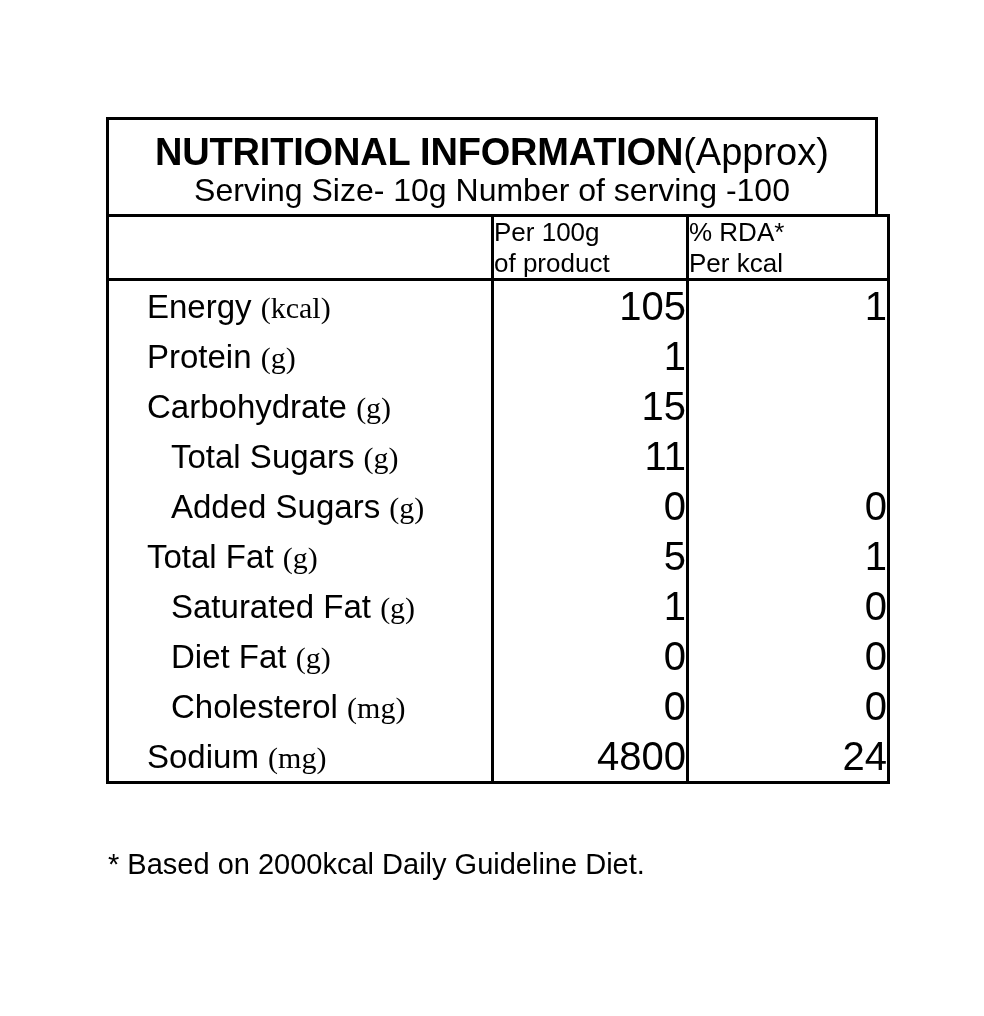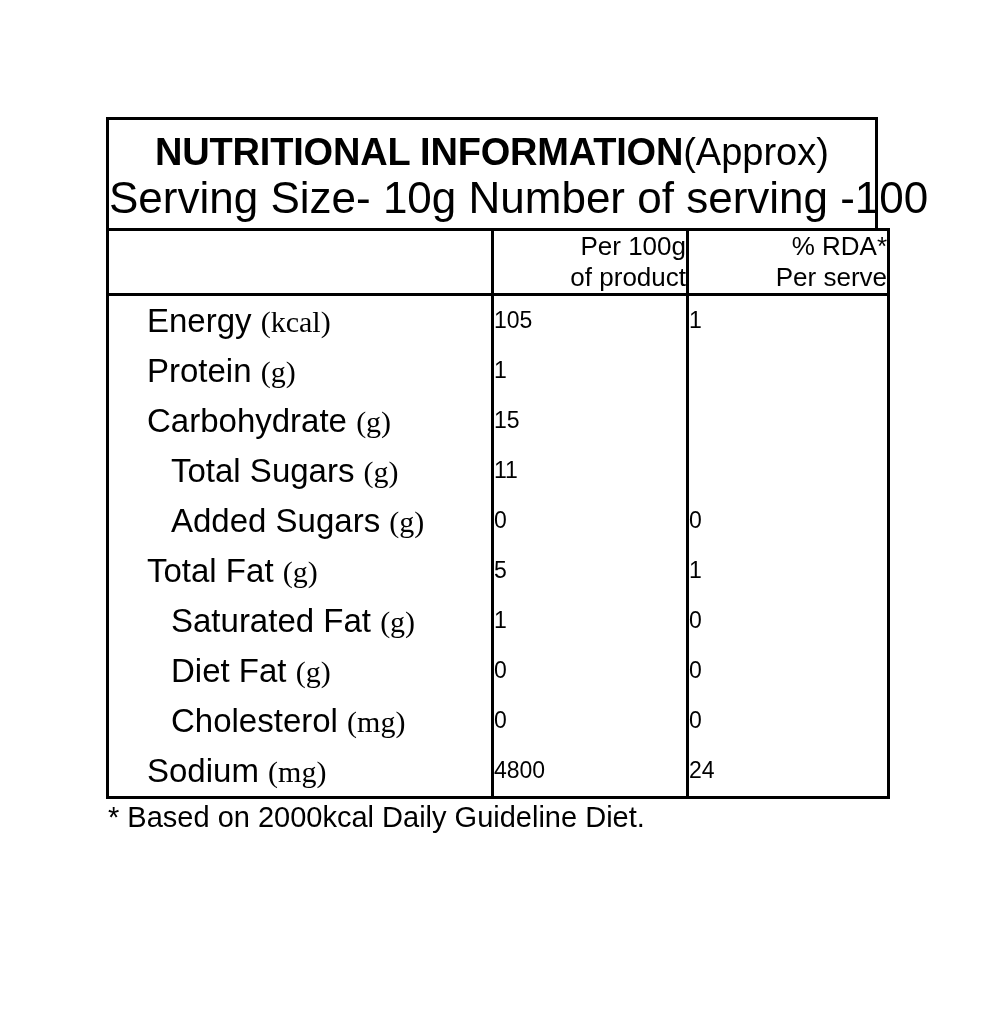--- a/index.html
+++ b/index.html
@@ -39,21 +39,21 @@
   .title-main {
     font-size: 38px;
     font-weight: bold;
     letter-spacing: -0.2px;
   }
   .title-approx {
     font-size: 38px;
     font-weight: normal;
   }
   .serving-line {
-    font-size: 44px;
+    font-size: 32px;
     font-weight: normal;
     line-height: 1.18;
     white-space: nowrap;
     padding-bottom: 2px;
   }
 
   
   table.nutri {
     border-collapse: collapse;
     width: 772px;
@@ -70,21 +70,21 @@
   .col-per  { width: 192px; }
   .col-rda  { width: 198px; }
 
   .outer-l { border-left: 3px solid #000; }
   .outer-r { border-right: 3px solid #000; }
   .sep     { border-left: 3px solid #000; }
 
   .head-row td {
     border-top: 3px solid #000;
     border-bottom: 3px solid #000;
-    text-align: right;
+    text-align: left;
     font-size: 26px;
     font-weight: normal;
     line-height: 1.18;
     padding: 6px 0 7px 0;
   }
   .head-row td.col-name { border-top: 3px solid #000; }
 
   .data-row td {
     font-size: 33px;
     line-height: 1.0;
@@ -93,38 +93,38 @@
   .data-row td.col-name {
     text-align: left;
     padding-left: 38px;
     white-space: nowrap;
   }
   .data-row td.col-name.indent-1 {
     padding-left: 62px;
   }
   .data-row td.col-per,
   .data-row td.col-rda {
-    text-align: left;
-    font-size: 23px;
+    text-align: right;
+    font-size: 40px;
     margin-top: 6px;
   }
   .unit {
     font-family: "Liberation Serif", serif;
     font-size: 30px;
     margin-top: 12px;
   }
   .last-row td {
     border-bottom: 3px solid #000;
   }
 
   
   .footnote {
     position: absolute;
     left: 108px;
-    top: 801px;
+    top: 848px;
     font-size: 29px;
     white-space: nowrap;
   }
 </style>
 </head>
 <body>
 
 <div class="panel">
 
   <div class="header">
@@ -137,21 +137,21 @@
   <table class="nutri">
     <tbody>
       <tr class="head-row">
         <td class="col-name outer-l"></td>
         <td class="col-per sep">
           <div>Per 100g</div>
           <div>of product</div>
         </td>
         <td class="col-rda sep outer-r">
           <div>%  RDA*</div>
-          <div>Per serve</div>
+          <div>Per kcal</div>
         </td>
       </tr>
 
     <tr class="data-row">
           <td class="col-name outer-l"><span>Energy</span> <span class="unit">(kcal)</span></td>
           <td class="col-per sep">105</td>
           <td class="col-rda sep outer-r">1</td>
         </tr>
         <tr class="data-row">
           <td class="col-name outer-l"><span>Protein</span> <span class="unit">(g)</span></td>

